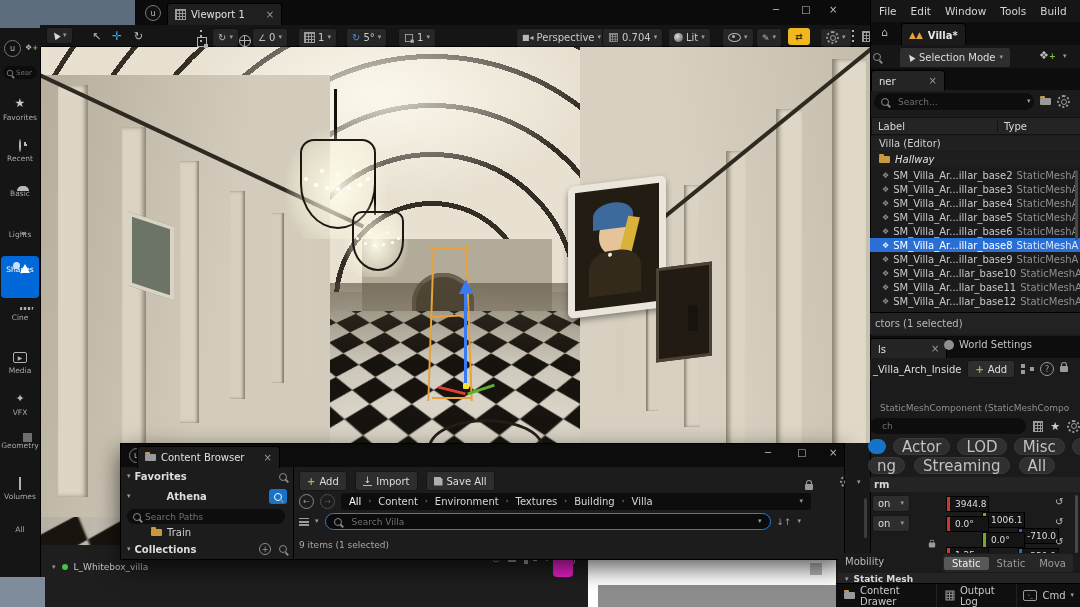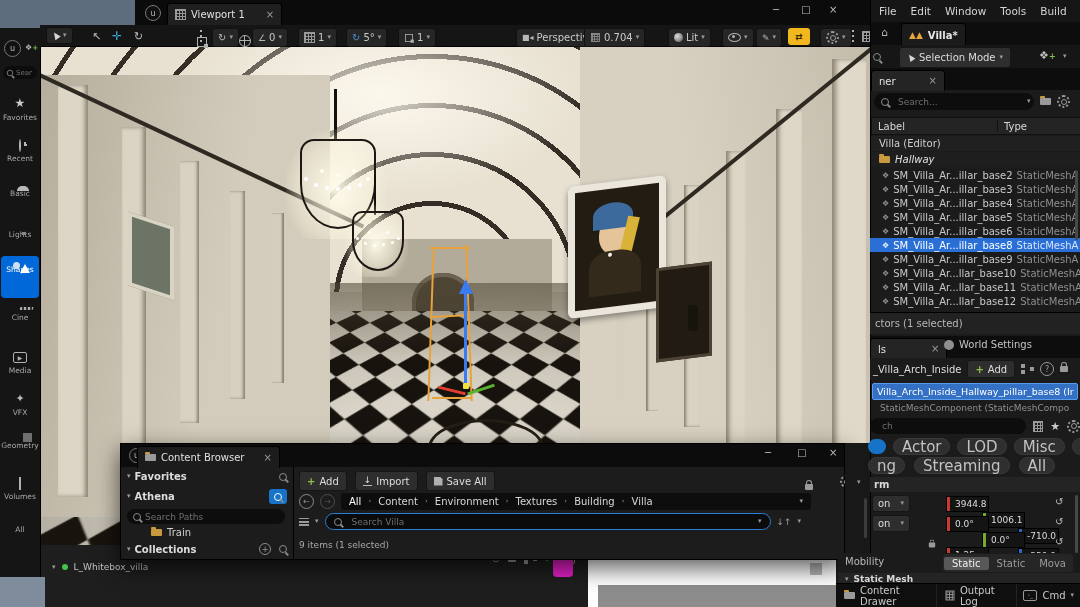--- a/index.html
+++ b/index.html
@@ -246,21 +246,21 @@
     <div class="tbbox a" style="left:358px;top:3px;">
         <span class="scaleic" style="transform:scale(.8);"></span>
         <span>1</span>
         <span class="chev">▾</span>
       </div>
     <div class="tbbox a" style="left:476px;top:3px;">
         <span style="color:#b8b8b8;font-size:8px;">■◂</span>
         <span>Perspective</span>
         <span class="chev">▾</span>
       </div>
-    <div class="tbbox a" style="left:544px;top:3px;">
+    <div class="tbbox a" style="left:562px;top:3px;">
         <span class="grid9" style="transform:scale(.8);"></span>
         <span>0.704</span>
         <span class="chev">▾</span>
       </div>
     <div class="tbbox a" style="left:628px;top:3px;">
         <span style="width:9px;height:9px;border-radius:50%;background:radial-gradient(circle at 35% 35%,#ddd,#555);display:inline-block;"></span>
         <span>Lit</span>
         <span class="chev">▾</span>
       </div>
     <div class="tbbox a" style="left:682px;top:3px;">
@@ -297,21 +297,21 @@
       <div class="row" style="position:absolute;left:6px;top:4px;width:160px;justify-content:space-between;">
         <span class="row" style="gap:4px;">
             <span class="chev">▾</span>
             <span style="color:#ddd;font-weight:bold;">Favorites</span>
           </span>
         <span class="mag"></span>
       </div>
       <div class="row" style="position:absolute;left:6px;top:22px;width:160px;justify-content:space-between;">
         <span class="row" style="gap:4px;">
             <span class="chev">▾</span>
-            <span style="color:#ddd;font-weight:bold;">Athena</span>
+            <span style="color:#ddd;font-weight:bold;margin-left:32px;">Athena</span>
           </span>
         <span style="width:18px;height:15px;background:#1673c8;border-radius:3px;display:flex;align-items:center;justify-content:center;">
             <span class="mag" style="border-color:#fff;"></span>
           </span>
       </div>
       <div class="row" style="position:absolute;left:6px;top:42px;width:158px;height:15px;background:#0d0d0d;border-radius:8px;padding:0 6px;gap:4px;box-sizing:border-box;">
         <span class="mag"></span>
         <span style="color:#6f6f6f;font-size:9px;">Search Paths</span>
       </div>
       <div class="row" style="position:absolute;left:30px;top:60px;gap:5px;">
@@ -515,23 +515,20 @@
   <div class="row a" style="left:870px;top:358px;width:210px;height:22px;gap:6px;padding-left:3px;box-sizing:border-box;background:#1b1b1b;">
     <span style="color:#dedede;">_Villa_Arch_Inside</span>
     <div class="btn" style="height:16px;">
         <b style="color:#8bc34a;">+</b>
         <span>Add</span>
       </div>
     <span class="nodes"></span>
     <span class="qmark">?</span>
     <span class="lock"></span>
   </div>
-  <div class="row a" style="left:872px;top:383px;width:206px;height:17px;background:#3470c4;border:1px solid #5a9bf0;border-radius:2px;padding-left:4px;box-sizing:border-box;overflow:hidden;">
-    <span style="color:#fff;font-size:9.5px;white-space:nowrap;">Villa_Arch_Inside_Hallway_pillar_base8 (Ir</span>
-  </div>
   <div class="row a" style="left:872px;top:402px;width:206px;height:11px;overflow:hidden;padding-left:8px;box-sizing:border-box;">
     <span style="color:#8f8f8f;font-size:9px;white-space:nowrap;filter:blur(.4px);">StaticMeshComponent (StaticMeshCompo</span>
   </div>
 
   <div class="row a" style="left:870px;top:417px;width:210px;height:18px;gap:7px;">
     <div class="row" style="width:165px;height:16px;background:#0d0d0d;border-radius:8px;padding:0 7px;box-sizing:border-box;">
       <input class="inp" style="background: transparent; border: none; flex: 1 1 0%; height: 12px;" placeholder="ch">
     </div>
     <span class="grid9"></span>
     <span style="color:#c9c9c9;font-size:11px;">★</span>

